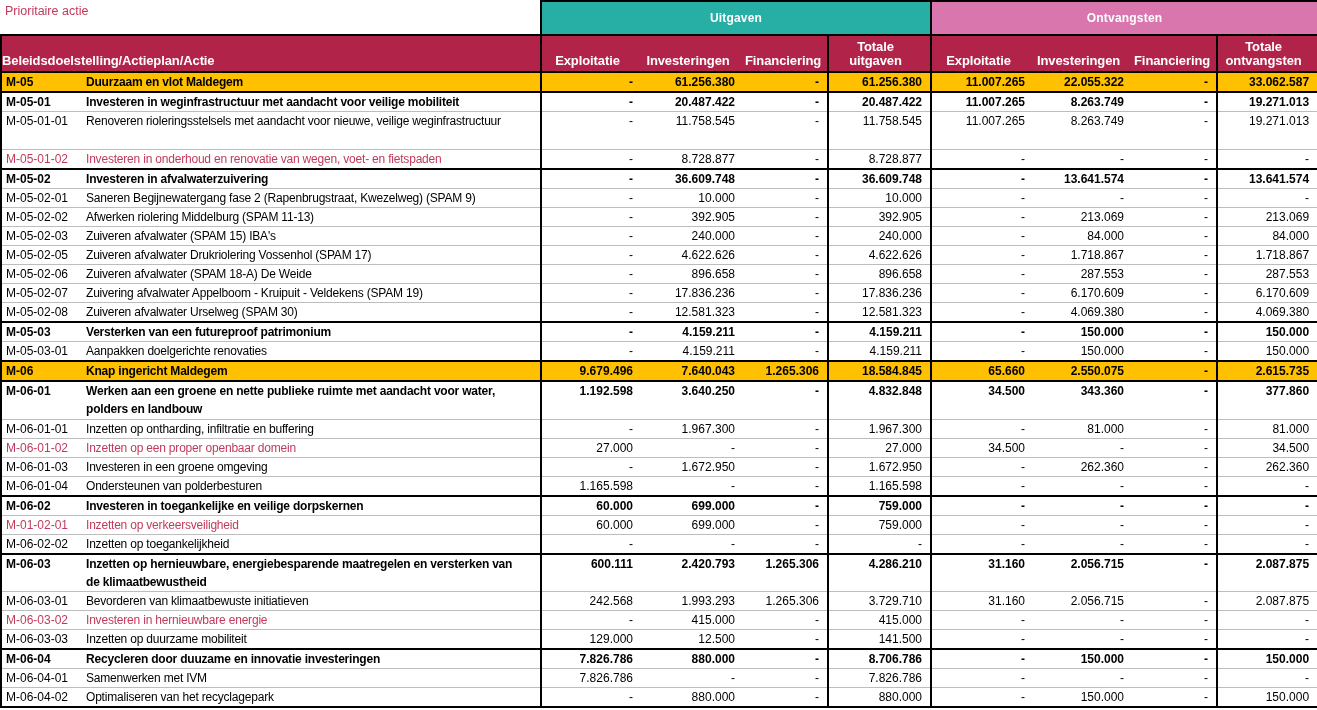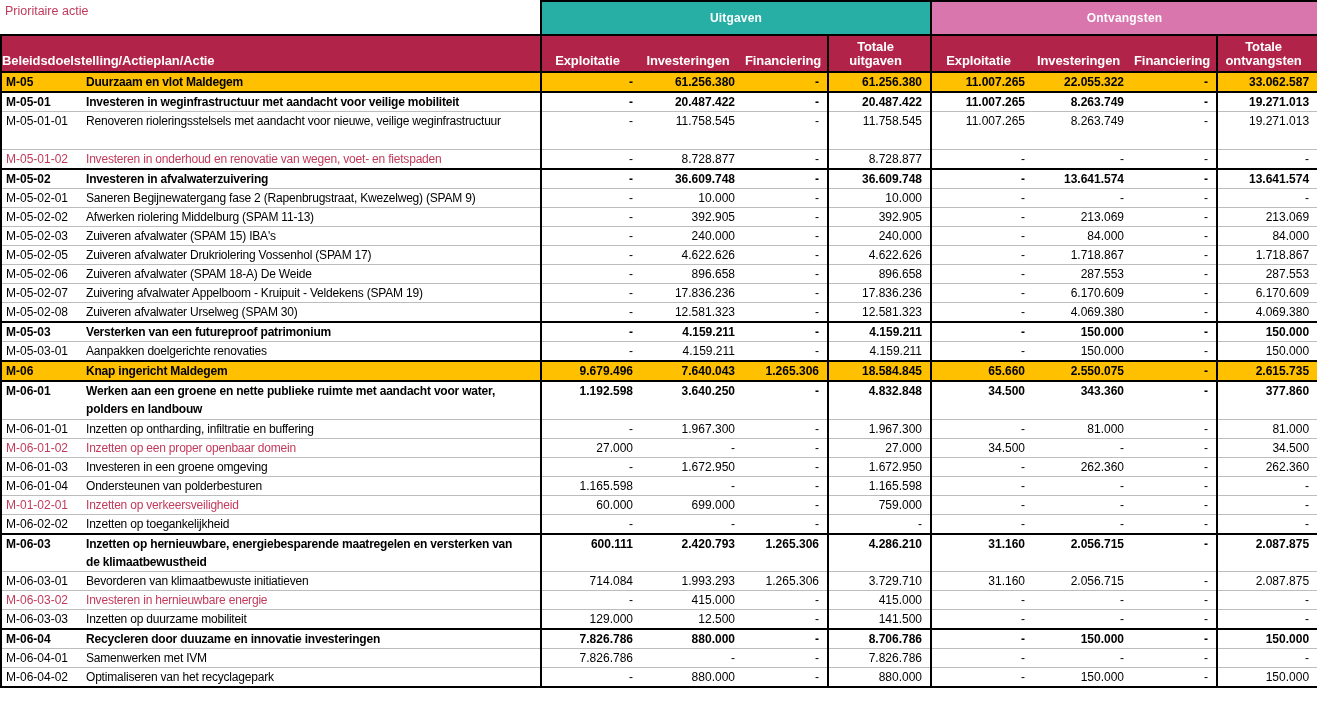--- a/index.html
+++ b/index.html
@@ -333,20 +333,32 @@
         <td class="label">Ondersteunen van polderbesturen</td>
         <td class="num vline">1.165.598</td>
         <td class="num">-</td>
         <td class="num">-</td>
         <td class="num vline">1.165.598</td>
         <td class="num vline">-</td>
         <td class="num">-</td>
         <td class="num">-</td>
         <td class="num vline r-edge">-</td>
       </tr>
+      <tr class="row-plan">
+        <td class="code">M-06-02</td>
+        <td class="label">Investeren in toegankelijke en veilige dorpskernen</td>
+        <td class="num vline">60.000</td>
+        <td class="num">699.000</td>
+        <td class="num">-</td>
+        <td class="num vline">759.000</td>
+        <td class="num vline">-</td>
+        <td class="num">-</td>
+        <td class="num">-</td>
+        <td class="num vline r-edge">-</td>
+      </tr>
       <tr class="row-priority">
         <td class="code">M-01-02-01</td>
         <td class="label">Inzetten op verkeersveiligheid</td>
         <td class="num vline">60.000</td>
         <td class="num">699.000</td>
         <td class="num">-</td>
         <td class="num vline">759.000</td>
         <td class="num vline">-</td>
         <td class="num">-</td>
         <td class="num">-</td>
@@ -372,21 +384,21 @@
         <td class="num">1.265.306</td>
         <td class="num vline">4.286.210</td>
         <td class="num vline">31.160</td>
         <td class="num">2.056.715</td>
         <td class="num">-</td>
         <td class="num vline r-edge">2.087.875</td>
       </tr>
       <tr class="row-action">
         <td class="code">M-06-03-01</td>
         <td class="label">Bevorderen van klimaatbewuste initiatieven</td>
-        <td class="num vline">714.084</td>
+        <td class="num vline">242.568</td>
         <td class="num">1.993.293</td>
         <td class="num">1.265.306</td>
         <td class="num vline">3.729.710</td>
         <td class="num vline">31.160</td>
         <td class="num">2.056.715</td>
         <td class="num">-</td>
         <td class="num vline r-edge">2.087.875</td>
       </tr>
       <tr class="row-priority">
         <td class="code">M-06-03-02</td>

